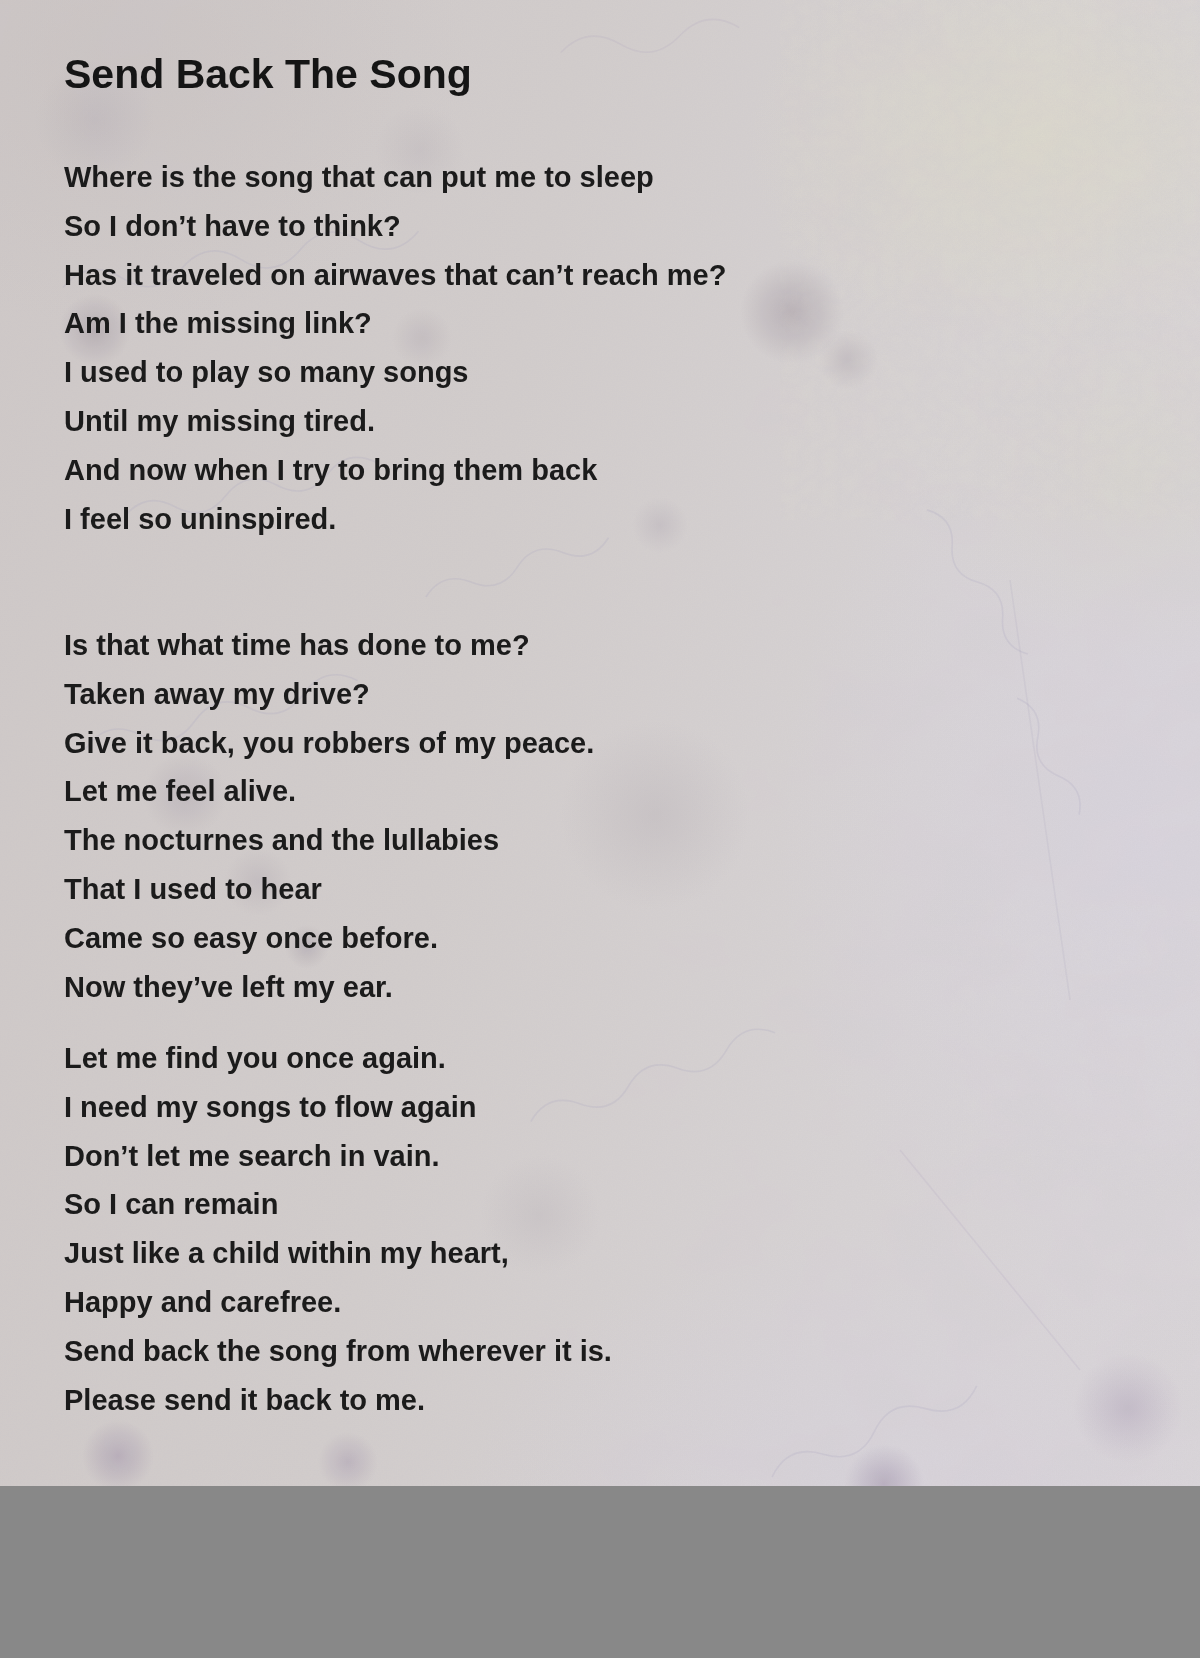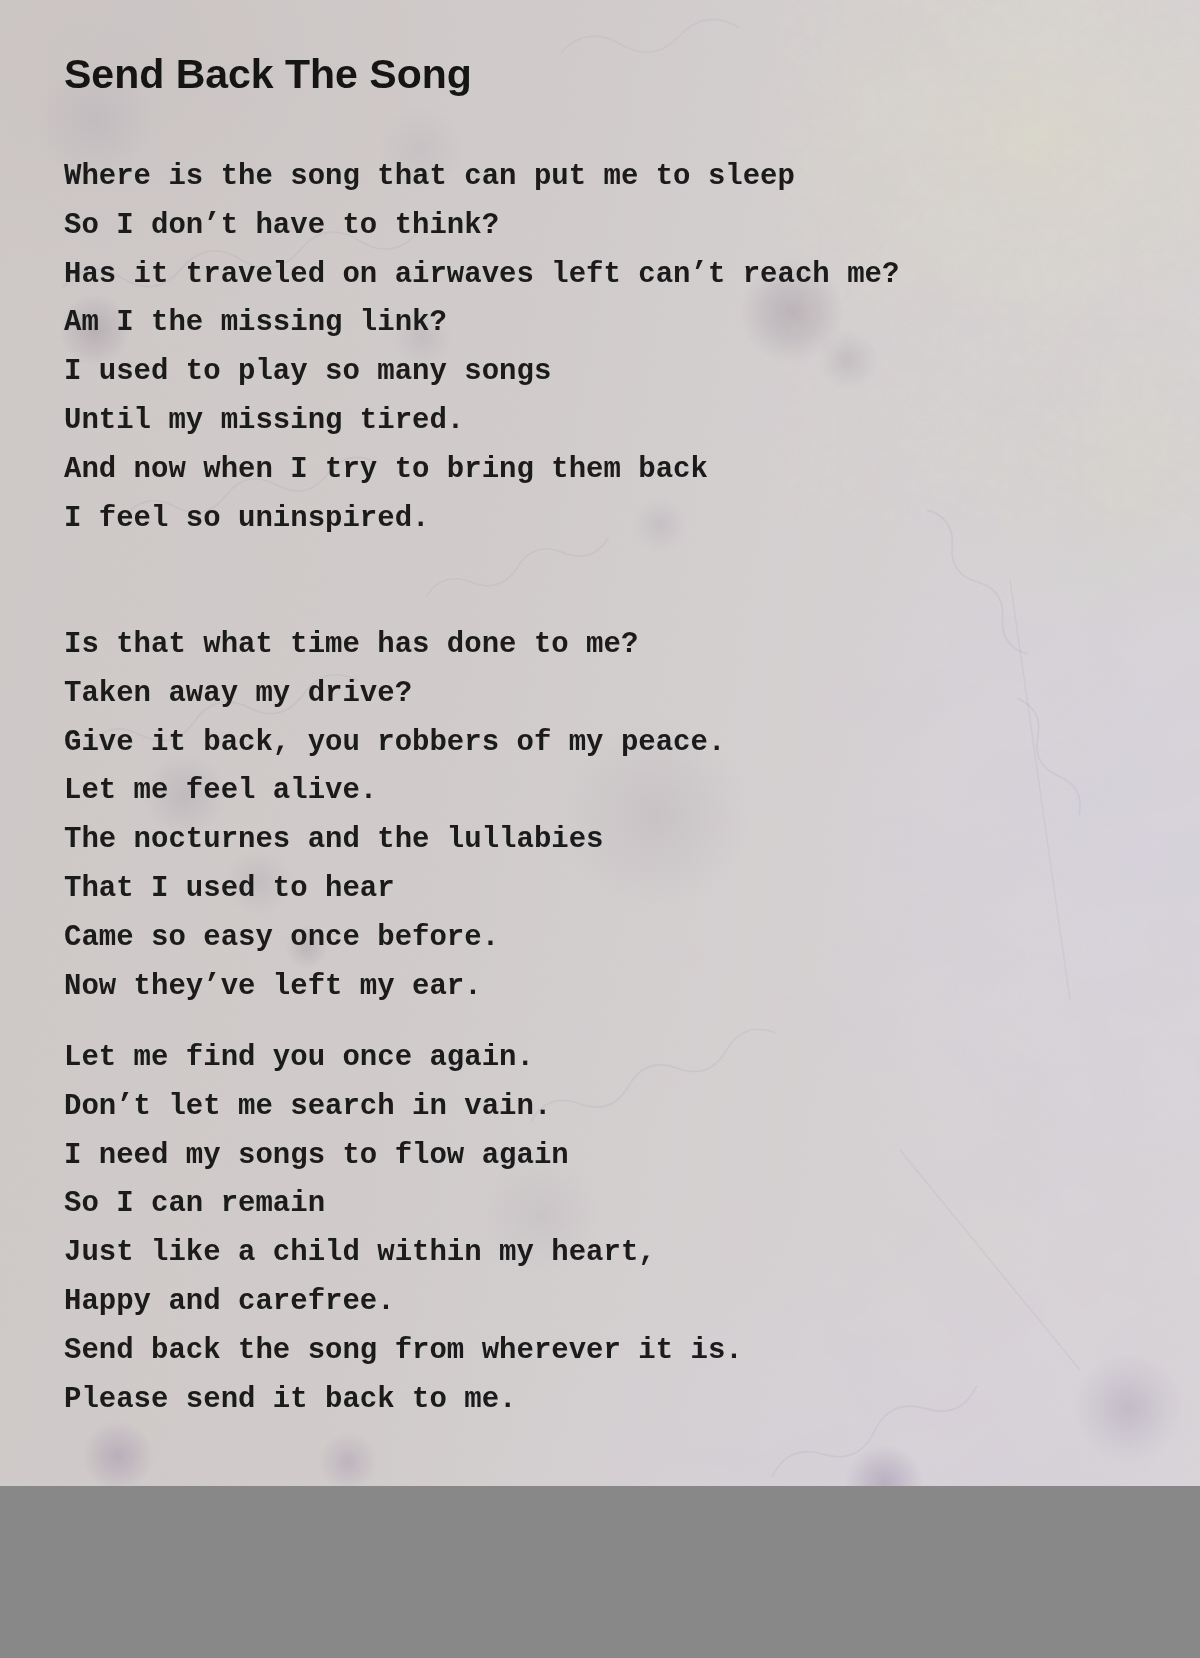--- a/index.html
+++ b/index.html
@@ -37,21 +37,21 @@
       radial-gradient(circle 40px at 884px 1484px, rgba(136,118,152,0.40), rgba(136,118,152,0.18) 55%, transparent 100%),
       radial-gradient(circle 55px at 1128px 1408px, rgba(148,130,163,0.30), transparent 100%),
       radial-gradient(circle 45px at 1180px 1600px, rgba(150,134,164,0.28), transparent 100%);
   }
   .grain-svg { position: absolute; inset: 0; pointer-events: none; }
   .poem-title {
     position: absolute; left: 64px; top: 50px; margin: 0;
     font-size: 41px; font-weight: bold; line-height: 48px;
     color: #151515; letter-spacing: 0px;
   }
-  .stanza { position: absolute; left: 64px; margin: 0; font-family: Liberation Mono, monospace; }
+  .stanza { position: absolute; left: 64px; margin: 0; }
   .stanza-1 { top: 153px; }
   .stanza-2 { top: 621px; }
   .stanza-3 { top: 1034px; }
   .stanza p {
     margin: 0; font-size: 29px; font-weight: bold;
     line-height: 48.8px; color: #1b1b1b; white-space: nowrap;
   }
   .poem-author {
     position: absolute; left: 66px; top: 1552px; margin: 8px;
     font-size: 42px; font-style: italic; font-weight: normal;
@@ -98,43 +98,43 @@
       <path d="M 1010 580 l 60 420" stroke-opacity="0.16"></path>
       <path d="M 560 40 q 30 -24 60 0 t 60 0 t 60 0" transform="rotate(-8 650 40)" stroke-opacity="0.18"></path>
     </g>
   </svg>
 
   <h1 class="poem-title">Send Back The Song</h1>
 
   <div class="stanza stanza-1">
     <p>Where is the song that can put me to sleep</p>
     <p>So I don’t have to think?</p>
-    <p>Has it traveled on airwaves left can’t reach me?</p>
+    <p>Has it traveled on airwaves that can’t reach me?</p>
     <p>Am I the missing link?</p>
     <p>I used to play so many songs</p>
     <p>Until my missing tired.</p>
     <p>And now when I try to bring them back</p>
     <p>I feel so uninspired.</p>
   </div>
 
   <div class="stanza stanza-2">
     <p>Is that what time has done to me?</p>
     <p>Taken away my drive?</p>
     <p>Give it back, you robbers of my peace.</p>
     <p>Let me feel alive.</p>
     <p>The nocturnes and the lullabies</p>
     <p>That I used to hear</p>
     <p>Came so easy once before.</p>
     <p>Now they’ve left my ear.</p>
   </div>
 
   <div class="stanza stanza-3">
     <p>Let me find you once again.</p>
+    <p>I need my songs to flow again</p>
     <p>Don’t let me search in vain.</p>
-    <p>I need my songs to flow again</p>
     <p>So I can remain</p>
     <p>Just like a child within my heart,</p>
     <p>Happy and carefree.</p>
     <p>Send back the song from wherever it is.</p>
     <p>Please send it back to me.</p>
   </div>
 
   <p class="poem-author">Edwina Reizer</p>
 
 </div>

